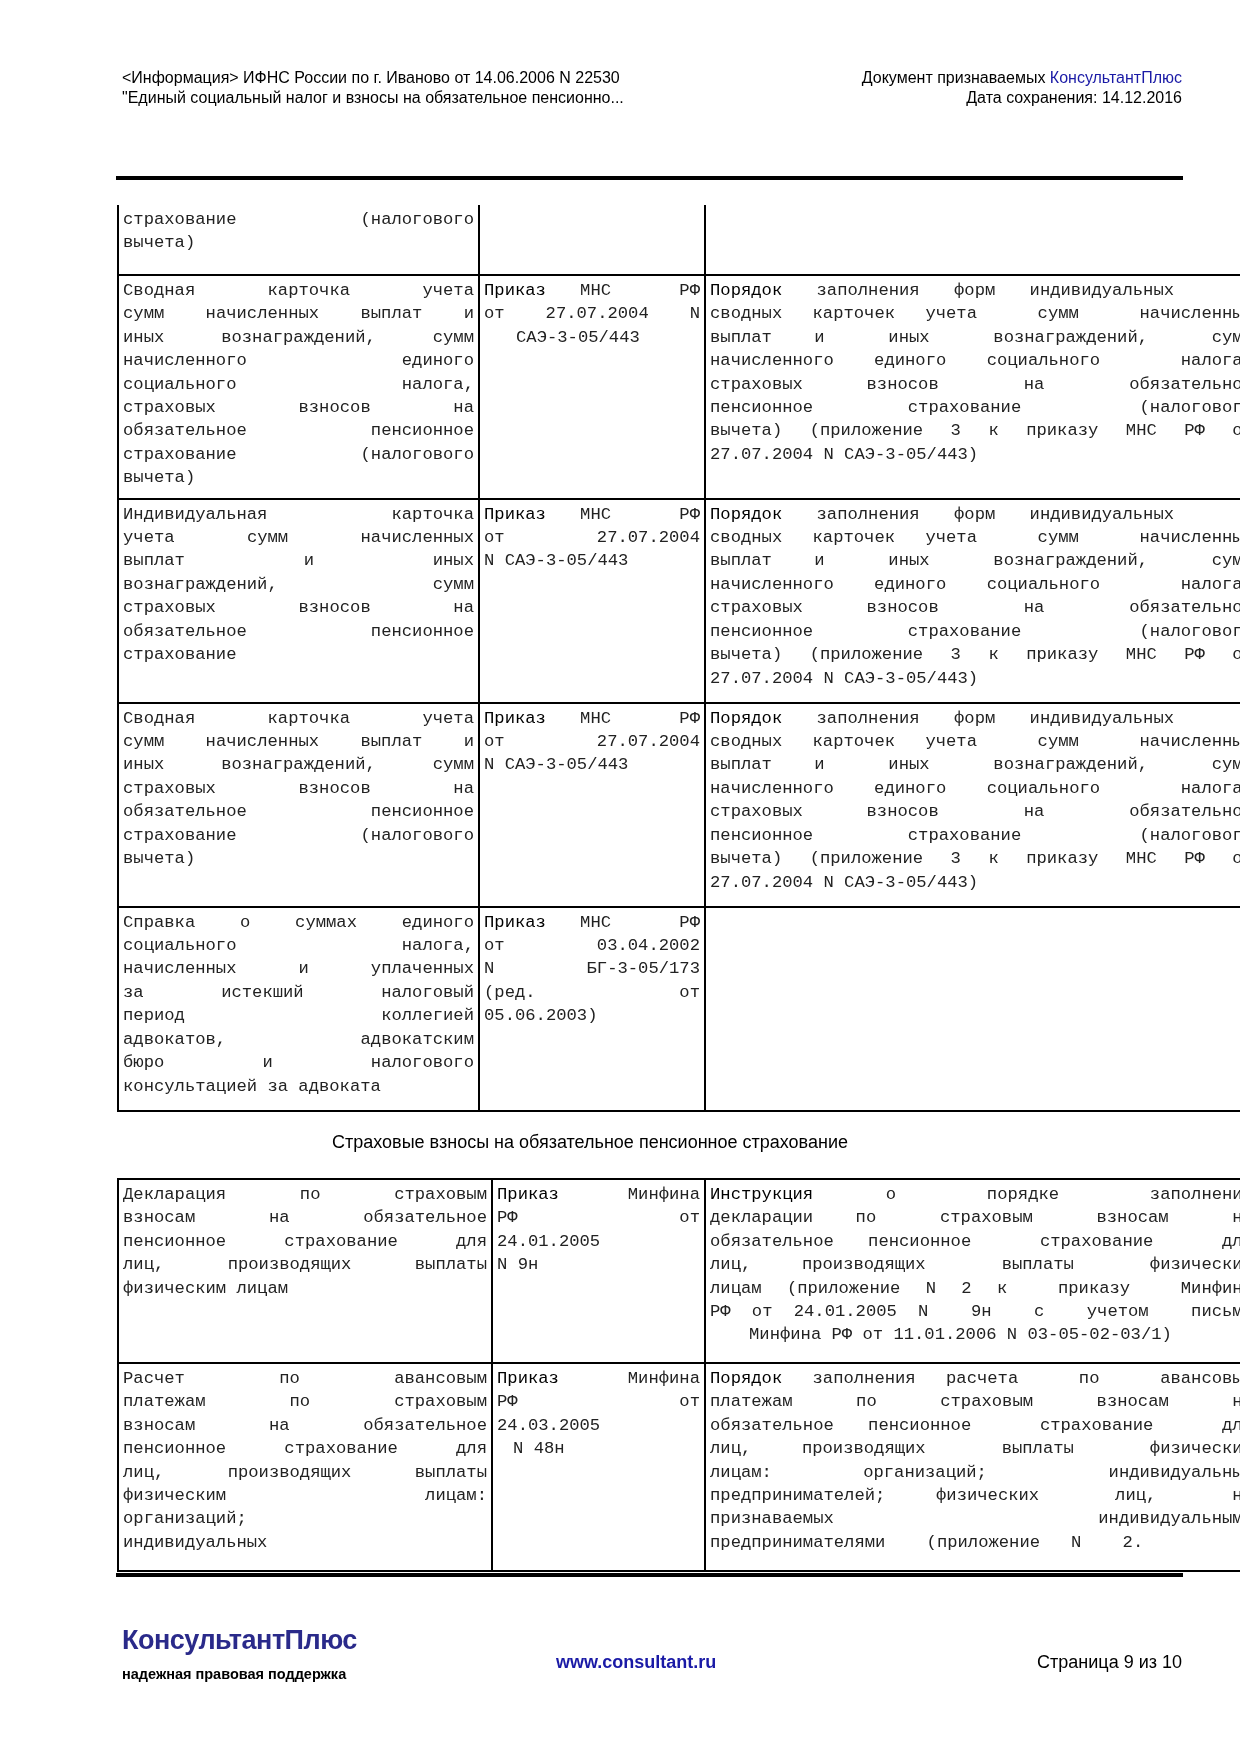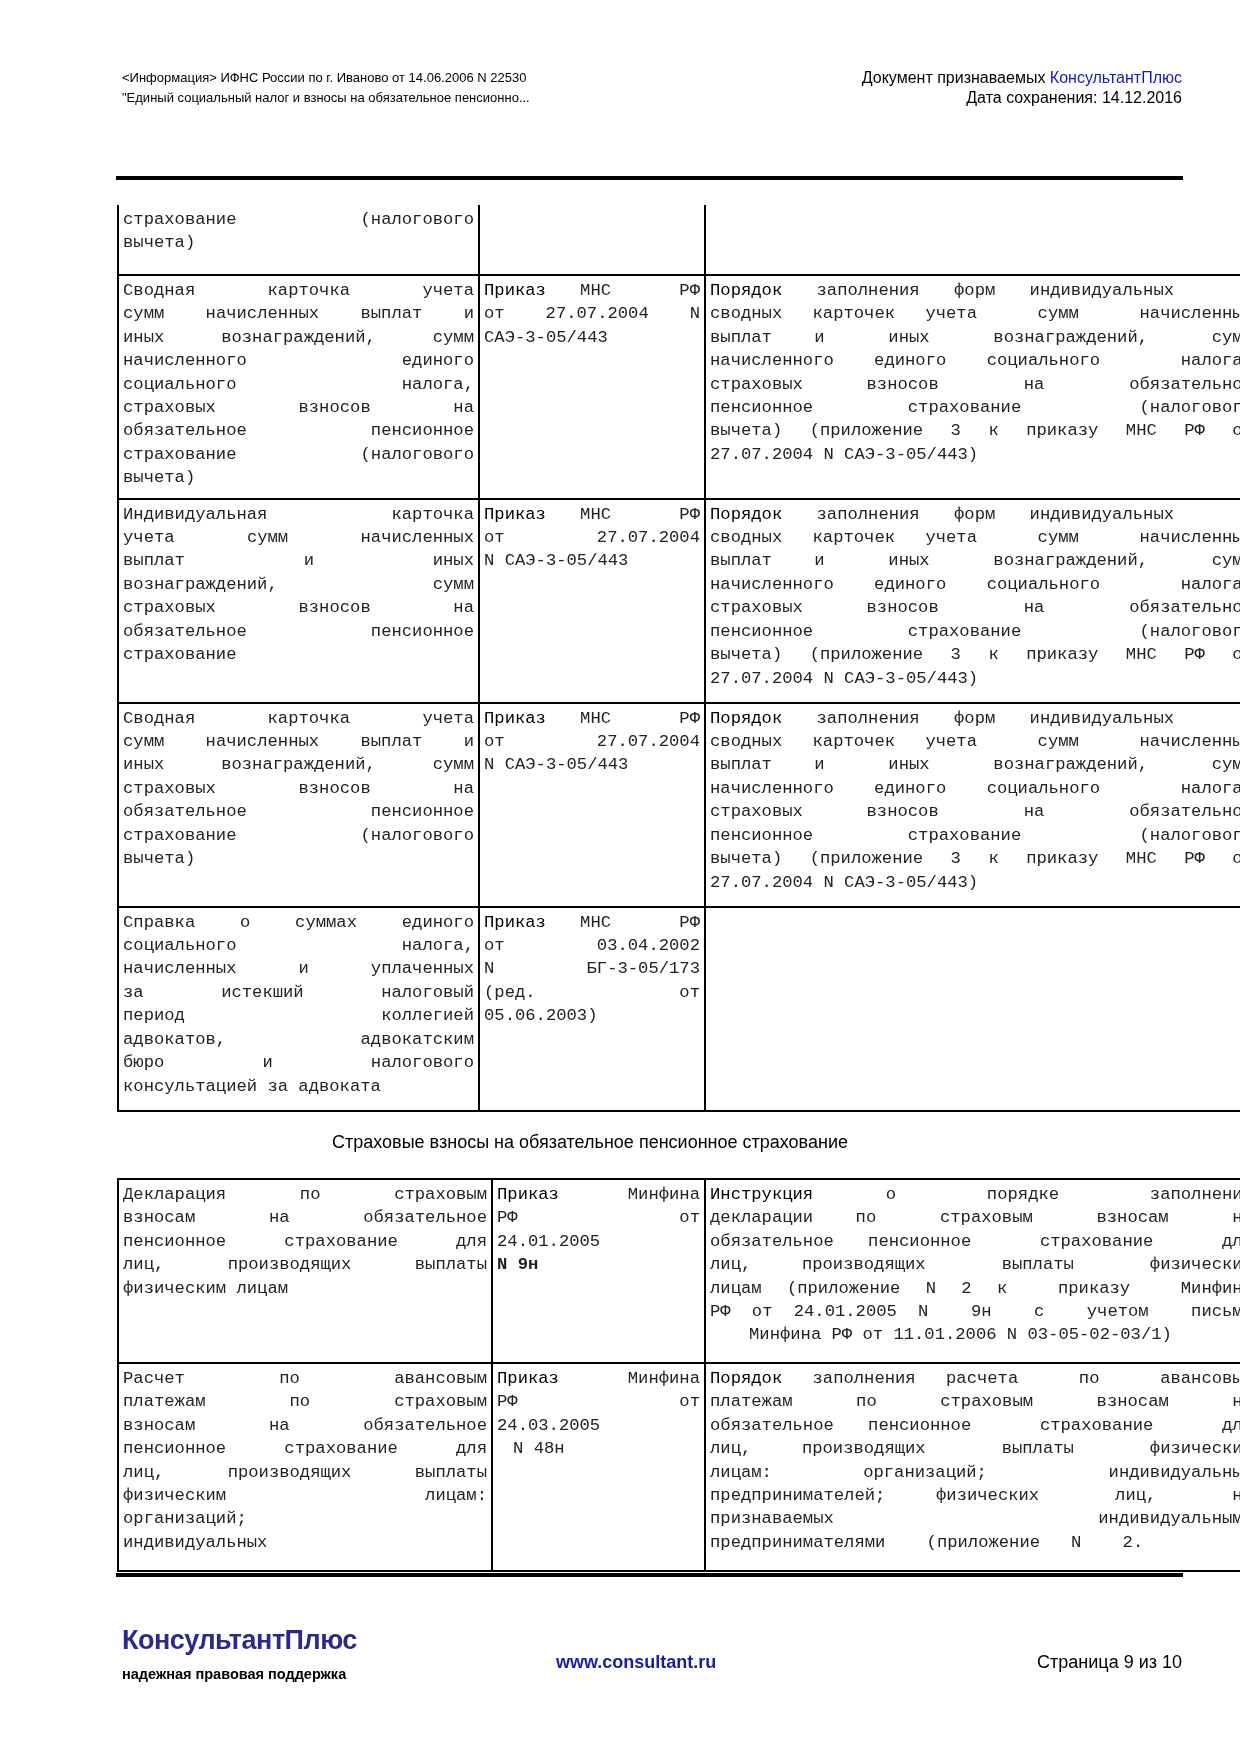--- a/index.html
+++ b/index.html
@@ -1,17 +1,17 @@
 <!DOCTYPE html>
 <html><head>
 <meta charset="utf-8">
 <style>
   html,body{margin:0;padding:0;background:#fff;}
   body{width:1240px;height:1754px;position:relative;overflow:hidden;font-family:"Liberation Sans",sans-serif;color:#000;}
-  .hdr-left{position:absolute;left:122px;top:68px;font-size:13px;line-height:20px;}
+  .hdr-left{position:absolute;left:122px;top:68px;font-size:16px;line-height:20px;}
   .hdr-right{position:absolute;right:58px;top:68px;font-size:16px;line-height:20px;text-align:right;}
   .blue{color:#1a1aa6;}
   .rule{position:absolute;left:116px;width:1067px;height:4px;background:#000;}
   .tbl{position:absolute;left:117px;border-collapse:collapse;table-layout:fixed;font-family:"Liberation Mono",monospace;font-size:17.2px;line-height:23.4px;color:#222;}
   .tbl td{border:2px solid #000;vertical-align:top;padding:3px 4px 8px 4px;text-align:justify;text-align-last:left;}
   .tbl td .l{display:block;text-align:justify;text-align-last:justify;}
   .tbl td .l.last{text-align-last:left;}
   .tbl a{color:#000000;text-decoration:none;}
   .t1{top:205px;width:1140px;}
   .t1 tr.cont td{border-top:none;}
@@ -58,21 +58,21 @@
           <span class="l">начисленного        единого</span>
           <span class="l">социального        налога,</span>
           <span class="l">страховых   взносов     на</span>
           <span class="l">обязательное   пенсионное</span>
           <span class="l">страхование   (налогового</span>
           <span class="l last">вычета)</span>
         </td>
         <td>
           <span class="l"><a>Приказ</a><span style="white-space: pre;"> МНС  РФ</span></span>
           <span class="l"><span style="white-space: pre;">от 27.07.2004 N</span></span>
-          <span class="l last"><span style="white-space: pre;">САЭ-3-05/443</span></span>
+          <span class="l last"><span style="white-space: pre; margin-left: 32px;">САЭ-3-05/443</span></span>
         </td>
         <td>
           <span class="l"><a>Порядок</a><span style="white-space: pre;"> заполнения форм индивидуальных  и</span></span>
           <span class="l"><span style="white-space: pre;">сводных карточек учета  сумм  начисленных</span></span>
           <span class="l"><span style="white-space: pre;">выплат  и   иных   вознаграждений,   сумм</span></span>
           <span class="l"><span style="white-space: pre;">начисленного единого социального  налога,</span></span>
           <span class="l"><span style="white-space: pre;">страховых   взносов    на    обязательное</span></span>
           <span class="l"><span style="white-space: pre;">пенсионное    страхование     (налогового</span></span>
           <span class="l"><span style="white-space: pre;">вычета) (приложение 3 к приказу МНС РФ от</span></span>
           <span class="l last"><span style="white-space: pre;">27.07.2004 N САЭ-3-05/443)</span></span>
@@ -167,21 +167,21 @@
           <span class="l">Декларация   по   страховым</span>
           <span class="l">взносам  на   обязательное</span>
           <span class="l">пенсионное страхование для</span>
           <span class="l">лиц, производящих  выплаты</span>
           <span class="l last">физическим лицам</span>
         </td>
         <td>
           <span class="l"><a>Приказ</a><span style="white-space: pre;"> Минфина</span></span>
           <span class="l"><span style="white-space: pre;">РФ          от</span></span>
           <span class="l"><span style="white-space: pre;">24.01.2005</span></span>
-          <span class="l last"><span style="white-space: pre; font-weight: bold;">N 9н</span></span>
+          <span class="l last"><span style="white-space: pre;">N 9н</span></span>
         </td>
         <td>
           <span class="l"><a>Инструкция</a><span style="white-space: pre;">    о     порядке     заполнения</span></span>
           <span class="l"><span style="white-space: pre;">декларации  по   страховым   взносам   на</span></span>
           <span class="l"><span style="white-space: pre;">обязательное пенсионное  страхование  для</span></span>
           <span class="l"><span style="white-space: pre;">лиц,  производящих   выплаты   физическим</span></span>
           <span class="l"><span style="white-space: pre;">лицам (приложение N 2 к  приказу  Минфина</span></span>
           <span class="l"><span style="white-space: pre;">РФ от 24.01.2005 N  9н  с  учетом  письма</span></span>
           <span class="l last"><span style="white-space: pre; margin-left: 39px;">Минфина РФ от 11.01.2006 N 03-05-02-03/1)</span></span>
         </td>

